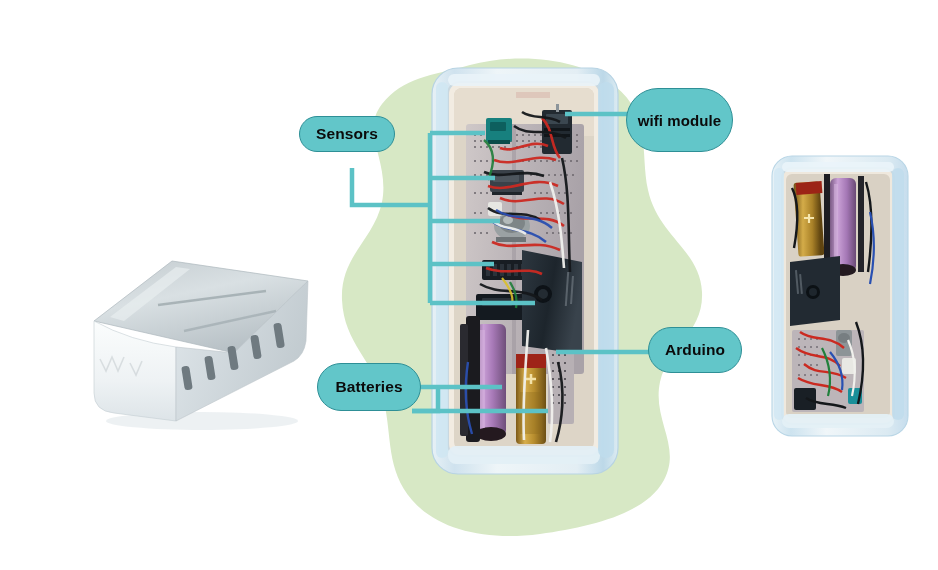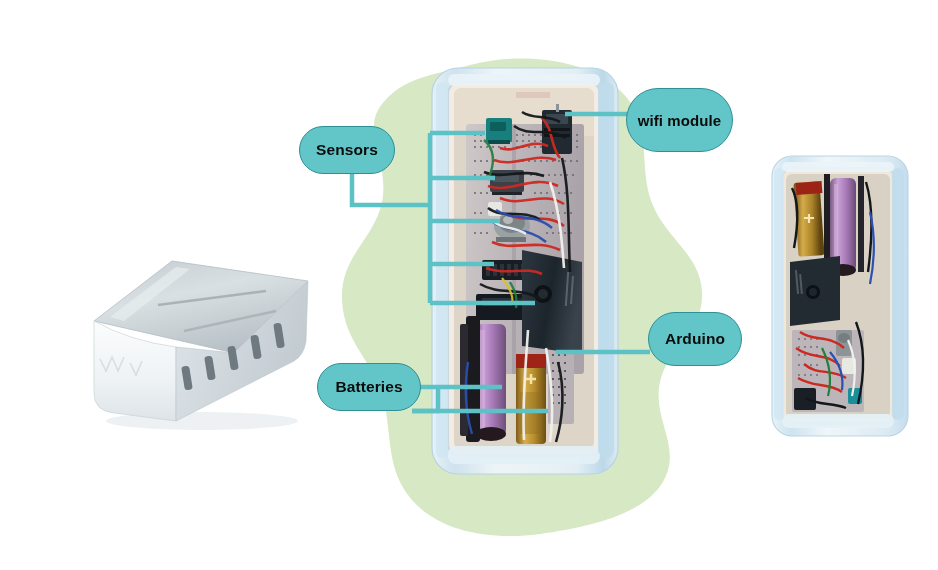--- a/index.html
+++ b/index.html
@@ -23,23 +23,23 @@
     border-radius:999px;
     color:#0b0b0b;
     font-weight:bold;
     letter-spacing:.1px;
     box-sizing:border-box;
     z-index:40;
     text-align:center;
     line-height:1;
     white-space:nowrap;
   }
-  .pill.sensors   {left:299px; top:126px; width:96px;  height:48px; font-size:15.5px;}
+  .pill.sensors   {left:299px; top:116px; width:96px;  height:36px; font-size:15.5px;}
   .pill.wifi      {left:626px; top:88px;  width:107px; height:64px; font-size:15px;}
-  .pill.arduino   {left:648px; top:312px; width:94px;  height:54px; font-size:15.5px;}
+  .pill.arduino   {left:648px; top:327px; width:94px;  height:46px; font-size:15.5px;}
   .pill.batteries {left:317px; top:363px; width:104px; height:48px; font-size:15.5px;text-align:center;}
 
   
   #connectors{z-index:35;}
   #connectors line, #connectors path{
     stroke:#5cc2c6;
     stroke-width:4.5;
     fill:none;
     stroke-linecap:butt;
   }

